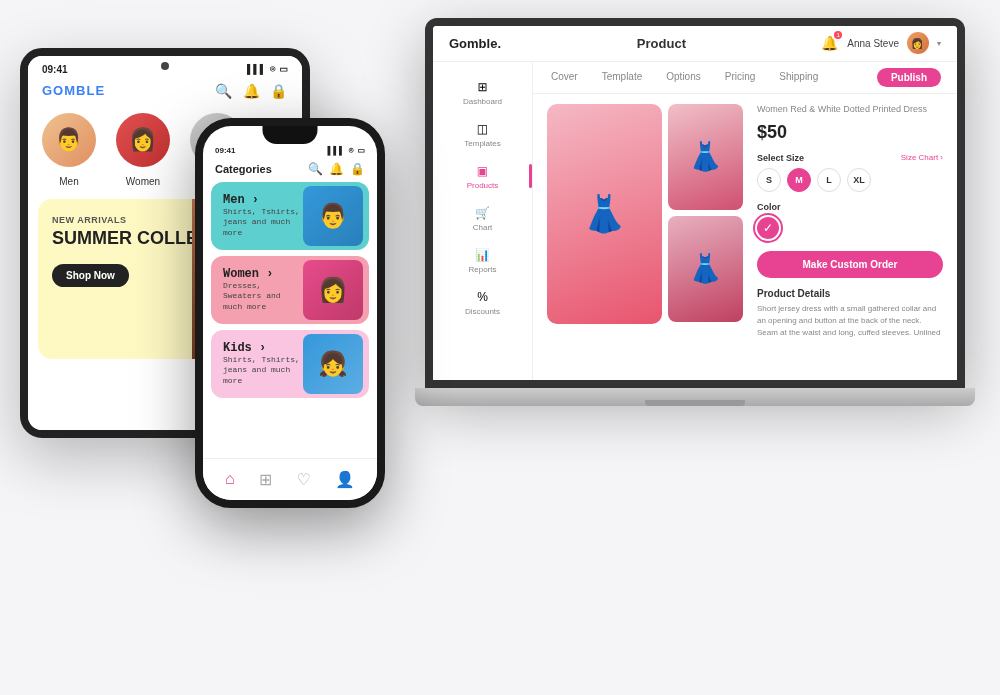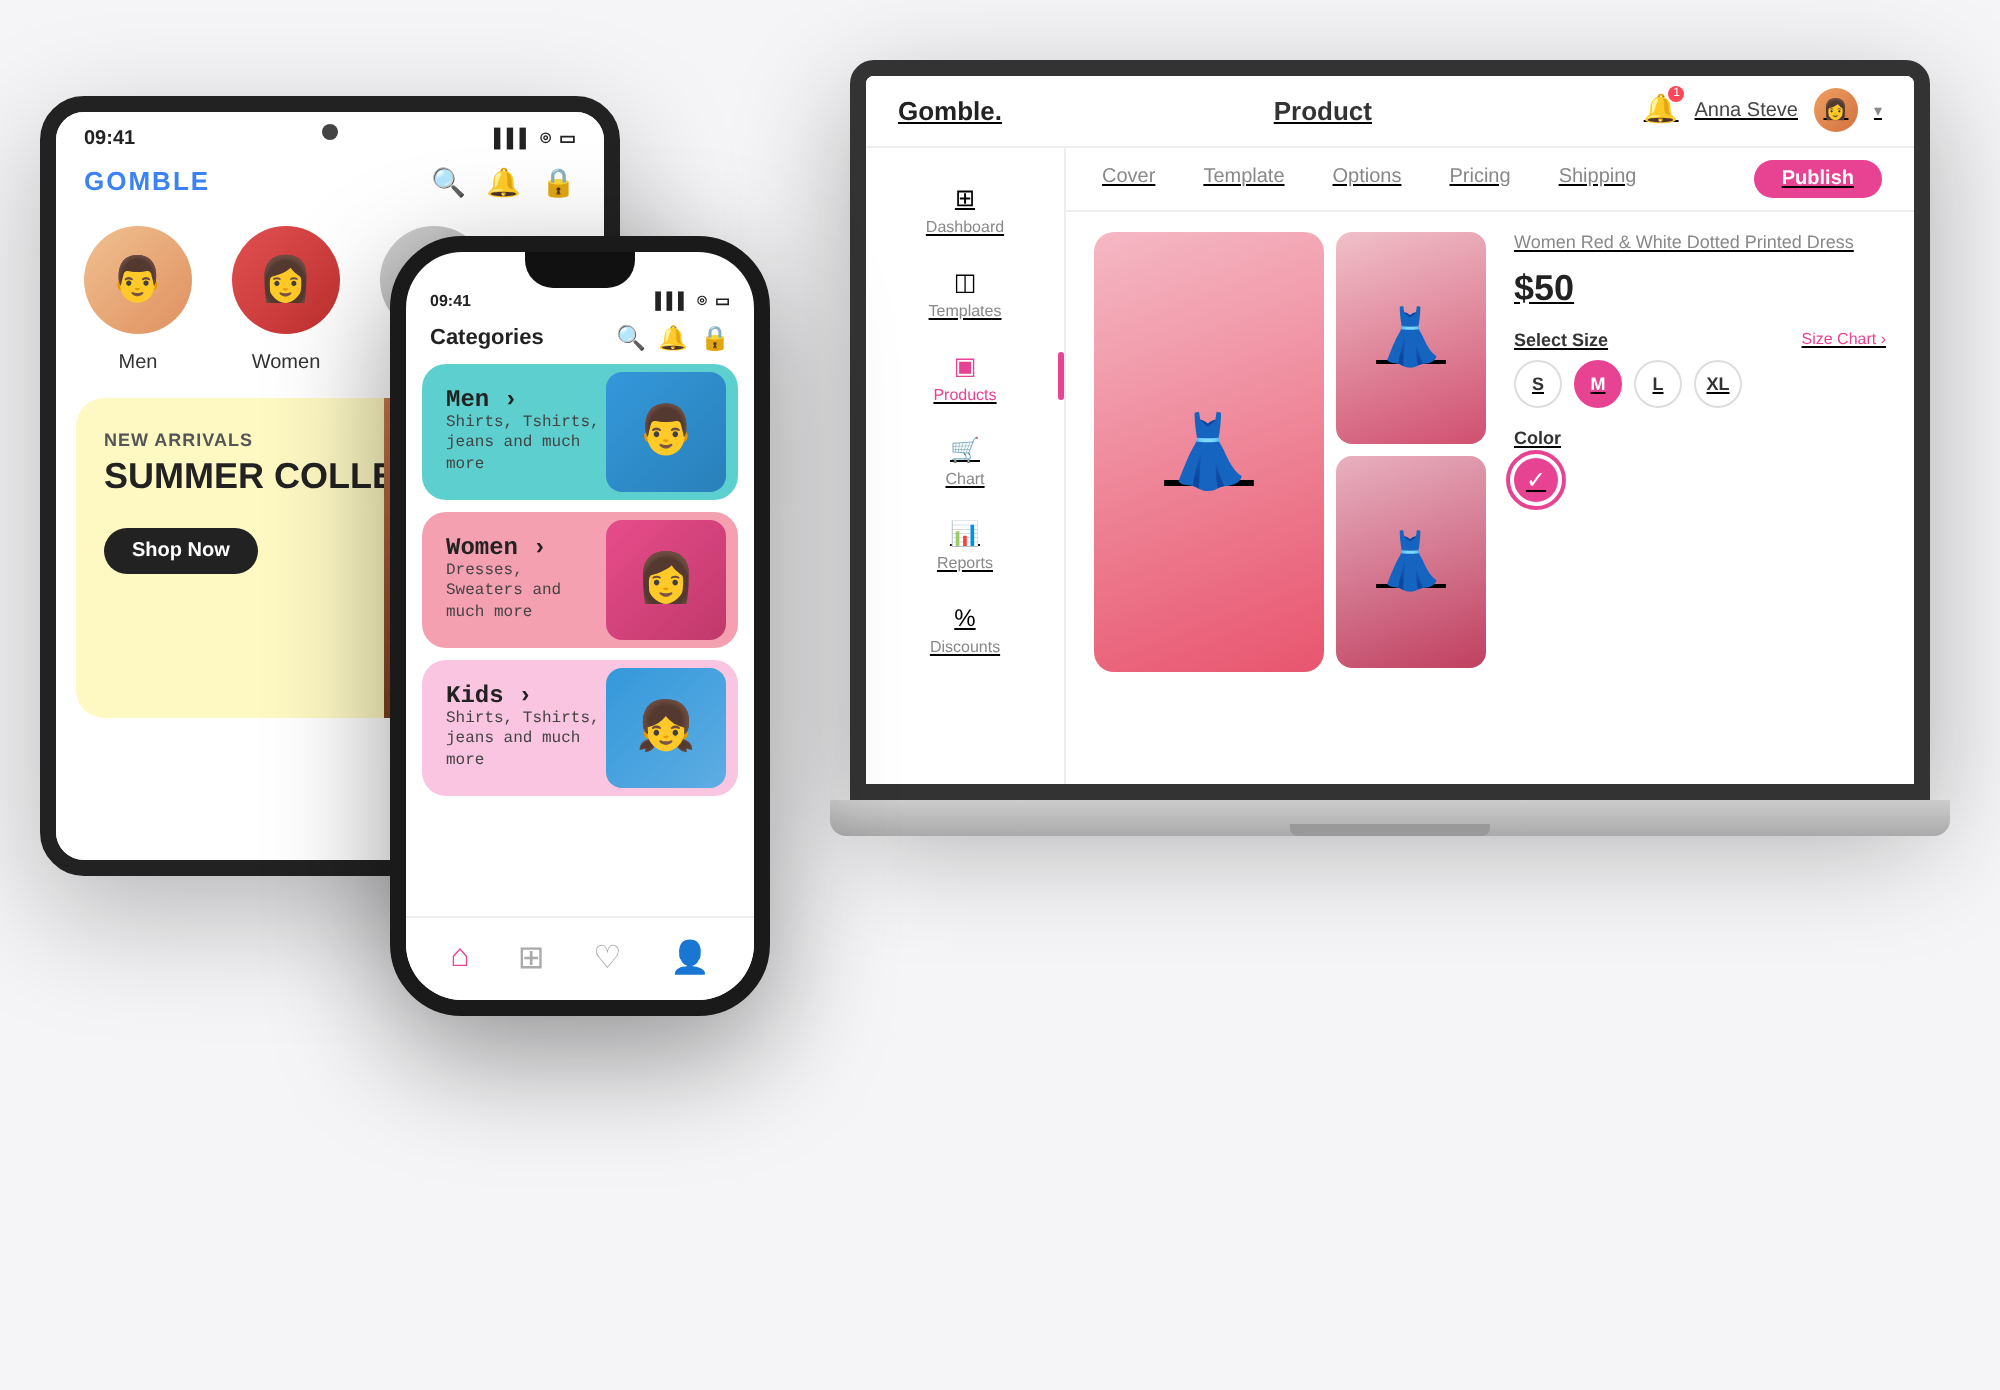--- a/index.html
+++ b/index.html
@@ -237,24 +237,23 @@
       align-items: center;
       padding: 0 10px;
     }
     .nav-icon { font-size: 16px; color: #aaa; }
     .nav-icon.active { color: #e84393; }
 
     
     .laptop {
       position: absolute;
       right: -10px;
-      top: 12px;
+      top: 0px;
       width: 590px;
       height: 420px;
-      text-decoration: underline;
     }
     .laptop-screen-container {
       width: 540px;
       height: 370px;
       background: #e8e8e8;
       border-radius: 12px 12px 0 0;
       border: 8px solid #333;
       overflow: hidden;
       box-shadow: 0 20px 60px rgba(0,0,0,0.3);
       margin: 0 auto;
@@ -698,20 +697,25 @@
                   </div>
                 </div>
                 <div class="color-section">
                   <div class="color-label">Color</div>
                   <div class="color-options">
                     <div class="color-dot selected" style="background:#e84393;">
                       <div class="check">✓</div>
                     </div>
                   </div>
                 </div>
+                <button class="custom-order-btn">Make Custom Order</button>
+                <div class="product-details-section">
+                  <div class="details-title">Product Details</div>
+                  <div class="details-text">Short jersey dress with a small gathered collar and an opening and button at the back of the neck. Seam at the waist and long, cuffed sleeves. Unlined</div>
+                </div>
               </div>
             </div>
           </div>
         </div>
       </div>
     </div>
     <div class="laptop-base"></div>
   </div>
 
 </div>

